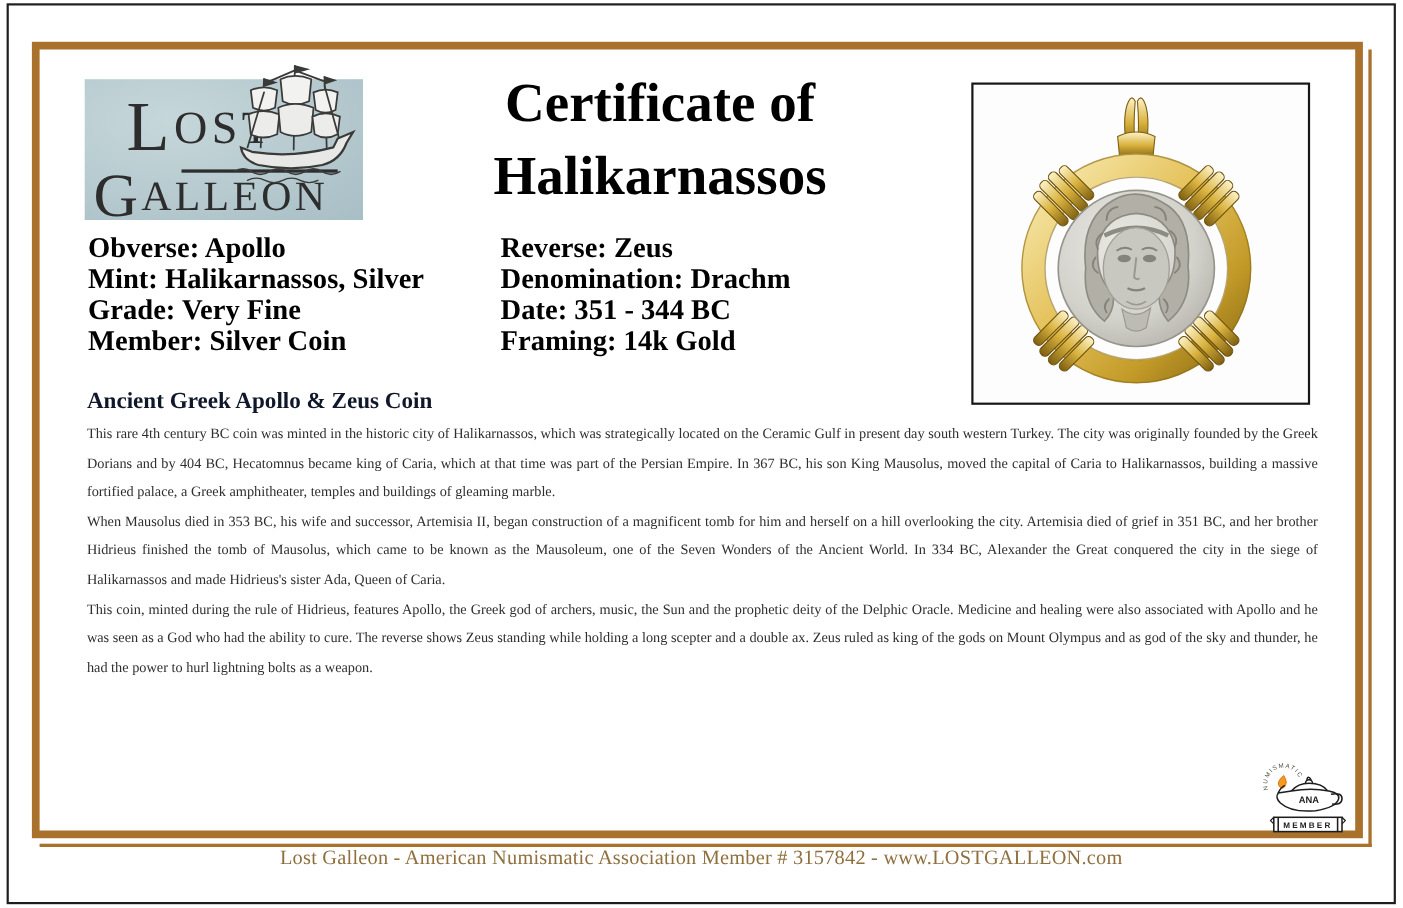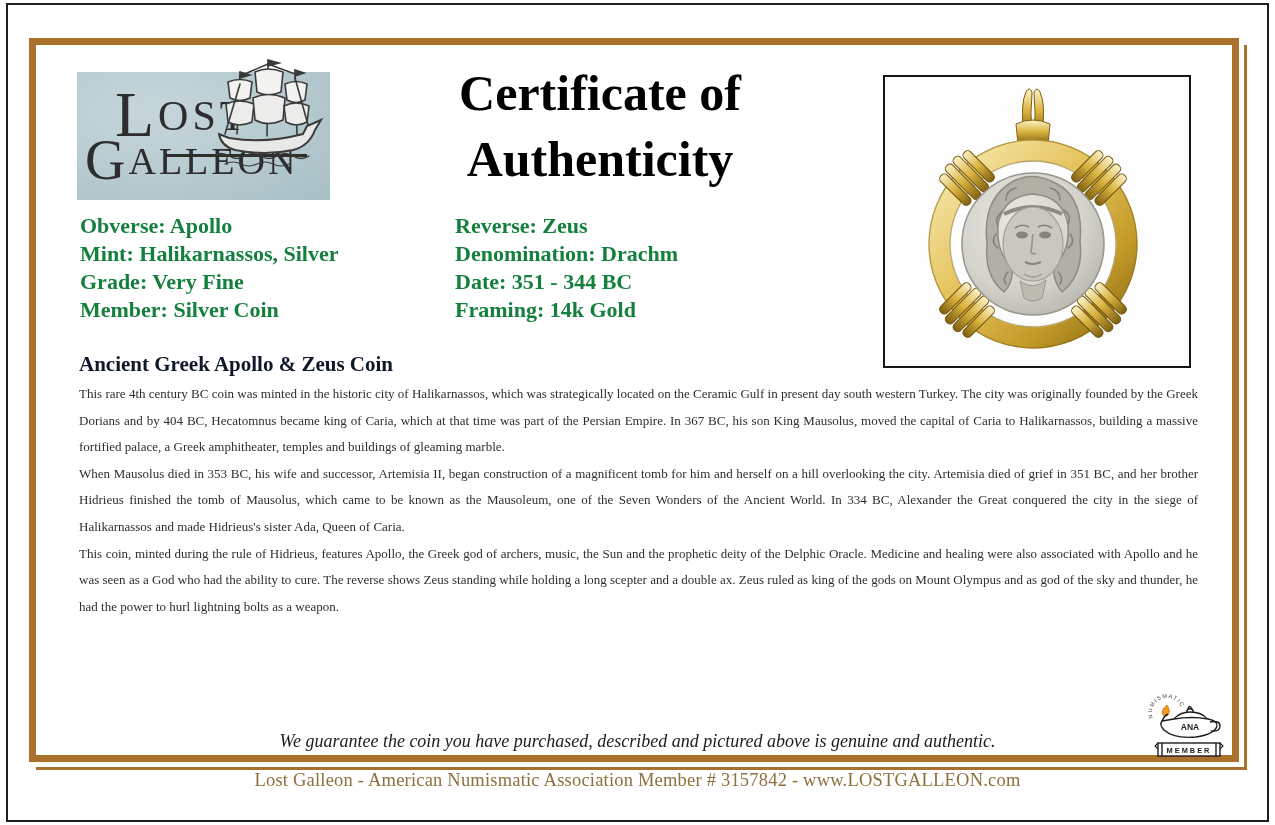--- a/index.html
+++ b/index.html
@@ -17,34 +17,34 @@
   .shadow-right{position:absolute;left:1244px;top:45px;width:3px;height:725px;background:#a9712c;}
   .shadow-bottom{position:absolute;left:36px;top:767px;width:1211px;height:3px;background:#a9712c;}
 
   
   .logo{position:absolute;left:77px;top:72px;width:253px;height:128px;
         background:radial-gradient(ellipse at 30% 30%, #c6d7da 0%, #b6cacf 55%, #a8bec5 100%);
         overflow:visible;}
   .logo-line1{position:absolute;left:38px;top:8px;font-size:42px;letter-spacing:4px;
               color:#2d2d2d;line-height:1.1;}
   .logo-line1 .big{font-size:64px;vertical-align:-6px;}
-  .logo-line2{position:absolute;left:8px;top:58px;font-size:38px;letter-spacing:3px;
+  .logo-line2{position:absolute;left:8px;top:76px;font-size:38px;letter-spacing:3px;
               color:#2d2d2d;line-height:1.1;}
   .logo-line2 .big{font-size:56px;vertical-align:-5px;}
   .logo-rule{position:absolute;left:88px;top:82px;width:142px;height:3px;background:#2e2e2e;}
   .ship{position:absolute;left:195px;top:54px;width:145px;height:118px;}
 
   
   .title{position:absolute;left:340px;top:60px;width:520px;text-align:center;
          font-weight:bold;font-size:50px;line-height:66px;color:#000;}
 
   
   .details-left{position:absolute;left:80px;top:212px;}
   .details-right{position:absolute;left:455px;top:212px;}
-  .detail-row{font-weight:bold;font-size:22px;line-height:28px;color:#15803d;white-space:nowrap;}
+  .detail-row{font-weight:bold;font-size:26px;line-height:28px;color:#000000;white-space:nowrap;}
 
   
   .photo{position:absolute;left:883px;top:75px;width:308px;height:293px;
          border:2px solid #161616;box-sizing:border-box;background:#fdfdfd;
          display:flex;align-items:center;justify-content:center;}
 
   
   .body-copy{position:absolute;left:79px;top:351px;width:1119px;color:#2e2e2e;}
   .body-heading{font-weight:bold;font-size:21px;line-height:27px;margin:0 0 3px 0;color:#0f172a;}
   .body-copy p{margin:0;text-align:justify;font-size:13px;line-height:26.6px;}
@@ -97,21 +97,21 @@
 
       <path d="M24,80 Q26,92 40,96 Q70,102 98,96 Q114,92 120,76 L126,66 L112,72 L108,80 Q70,90 34,84 Z" fill="#e8e8e6" stroke-width="2"></path>
 
       <path d="M18,102 q8,-5 16,0 q8,5 16,0 q8,-5 16,0 q8,5 16,0 q8,-5 16,0 q8,5 16,0" stroke-width="1.4"></path>
       <path d="M30,110 q8,-4 16,0 q8,4 16,0 q8,-4 16,0 q8,4 16,0" stroke-width="1.2"></path>
     </g>
   </svg>
 
   <div class="title">
     <div>Certificate of</div>
-    <div>Authenticity</div>
+    <div>Halikarnassos</div>
   </div>
 
   <div class="details-left">
     <div class="detail-row">Obverse: Apollo</div>
     <div class="detail-row">Mint: Halikarnassos, Silver</div>
     <div class="detail-row">Grade: Very Fine</div>
     <div class="detail-row">Member: Silver Coin</div>
   </div>
   <div class="details-right">
     <div class="detail-row">Reverse: Zeus</div>
@@ -198,21 +198,20 @@
     </svg>
   </div>
 
   <div class="body-copy">
     <div class="body-heading">Ancient Greek Apollo &amp; Zeus Coin</div>
     <p>This rare 4th century BC coin was minted in the historic city of Halikarnassos, which was strategically located on the Ceramic Gulf in present day south western Turkey. The city was originally founded by the Greek Dorians and by 404 BC, Hecatomnus became king of Caria, which at that time was part of the Persian Empire. In 367 BC, his son King Mausolus, moved the capital of Caria to Halikarnassos, building a massive fortified palace, a Greek amphitheater, temples and buildings of gleaming marble.</p>
     <p>When Mausolus died in 353 BC, his wife and successor, Artemisia II, began construction of a magnificent tomb for him and herself on a hill overlooking the city. Artemisia died of grief in 351 BC, and her brother Hidrieus finished the tomb of Mausolus, which came to be known as the Mausoleum, one of the Seven Wonders of the Ancient World. In 334 BC, Alexander the Great conquered the city in the siege of Halikarnassos and made Hidrieus's sister Ada, Queen of Caria.</p>
     <p>This coin, minted during the rule of Hidrieus, features Apollo, the Greek god of archers, music, the Sun and the prophetic deity of the Delphic Oracle. Medicine and healing were also associated with Apollo and he was seen as a God who had the ability to cure. The reverse shows Zeus standing while holding a long scepter and a double ax. Zeus ruled as king of the gods on Mount Olympus and as god of the sky and thunder, he had the power to hurl lightning bolts as a weapon.</p>
   </div>
 
-  <div class="guarantee">We guarantee the coin you have purchased, described and pictured above is genuine and authentic.</div>
 
   <svg class="badge" viewBox="0 0 84 74">
     <defs>
         <path id="arcpath" d="M5,30 A15,15 0 1 1 34,26"></path>
       </defs>
     <text font-size="5.6" font-family="Liberation Sans, sans-serif" fill="#4a4a3a" letter-spacing="1.2">
       <textPath href="#arcpath">NUMISMATIC</textPath>
     </text>
 
     <path d="M19,17 q4,6 1,10 q-2,3 -5,0 q-3,-4 4,-10 Z" fill="#f59a1d" stroke="#d2690f" stroke-width="0.8"></path>

